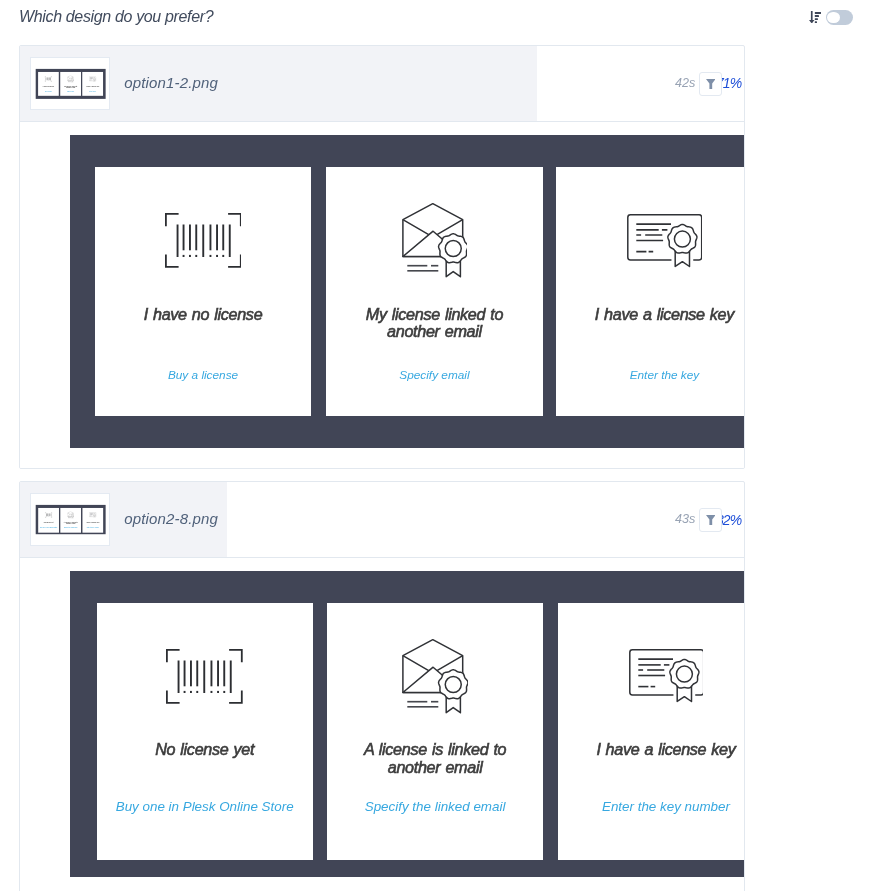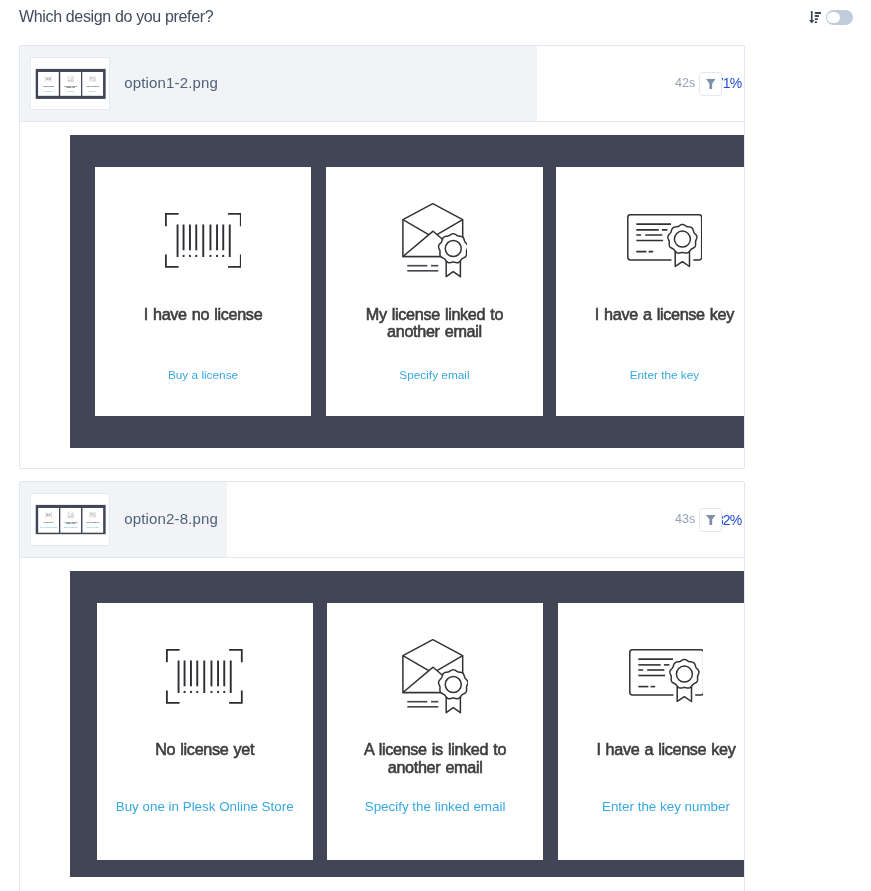--- a/index.html
+++ b/index.html
@@ -3,21 +3,21 @@
 <meta charset="utf-8">
 <style>
   * { box-sizing: border-box; }
   html, body { margin:0; padding:0; }
   body {
     width: 871px; height: 891px;
     background: #ffffff;
     font-family: "Liberation Sans", sans-serif;
     overflow: hidden;
   }
-  .page { position: relative; width: 871px; height: 891px; }
+  .page { position: relative; width: 871px; height: 891px; font-style: italic; }
 
   
   .question-title {
     position:absolute; left:19px; top:7px;
     font-size:16px; letter-spacing:-0.35px; color:#414b5d;
     line-height:20px; white-space:nowrap;
   }
   .sort-icon { position:absolute; left:809.2px; top:10.9px; width:12.1px; height:12.5px; display:block; }
   .toggle {
     position:absolute; left:825.9px; top:9.9px;

